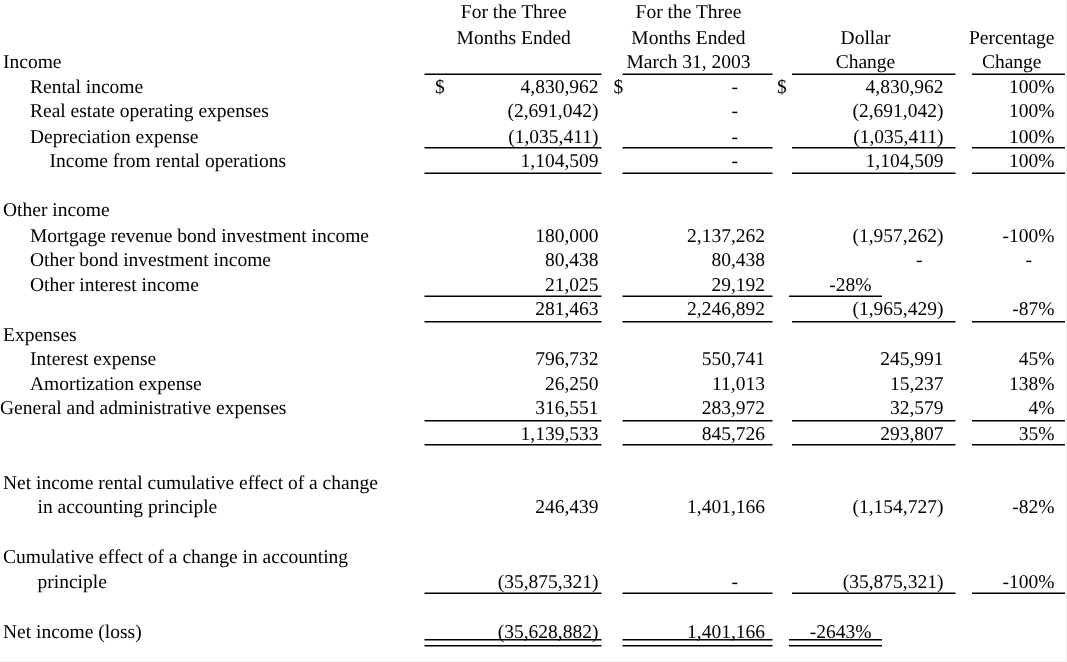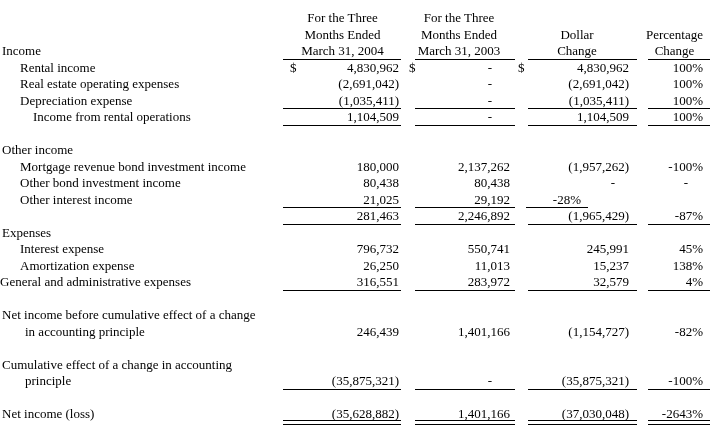--- a/index.html
+++ b/index.html
@@ -1,21 +1,21 @@
 <!DOCTYPE html>
 <html><head>
 <meta charset="utf-8">
 <style>
   html,body{margin:0;padding:0;background:#e8e8e8;}
   .page{
     position:relative;width:711px;height:441px;background:#ffffff;
     font-family:"Liberation Serif","DejaVu Serif",serif;
     font-size:13px;color:#000;overflow:hidden;
   }
-  .tbl{position:absolute;top:10px;left:0;width:711px;}
+  .tbl{position:absolute;top:0;left:0;width:711px;}
   .row{display:flex;height:16.5px;align-items:center;}
   .cell{position:relative;height:100%;display:flex;align-items:center;box-sizing:border-box;}
   .label{width:283px;}
   .label .lt{white-space:nowrap;}
   .c1{width:119px;justify-content:flex-end;padding-right:3px;}
   .c2{width:114px;justify-content:flex-end;padding-right:6px;}
   .c3{width:122px;justify-content:flex-end;padding-right:9px;}
   .c4{width:73px;justify-content:flex-end;padding-right:8px;}
   .hd{justify-content:center;padding-right:0;}
   .v{white-space:nowrap;}
@@ -59,21 +59,20 @@
         </div>
         <div class="cell c4 hd">
           <span class="v">Percentage</span>
         </div>
       </div>
       <div class="row">
         <div class="cell label">
           <span class="lt" style="padding-left: 2px;">Income</span>
         </div>
         <div class="cell c1 hd">
-          <span class="v">March 31, 2004</span>
           <i class="rule"></i>
         </div>
         <div class="cell c2 hd">
           <span class="v">March 31, 2003</span>
           <i class="rule"></i>
         </div>
         <div class="cell c3 hd">
           <span class="v">Change</span>
           <i class="rule"></i>
         </div>
@@ -298,24 +297,43 @@
         </div>
         <div class="cell c3">
           <span class="v">32,579</span>
           <i class="rule"></i>
         </div>
         <div class="cell c4">
           <span class="v">4%</span>
           <i class="rule"></i>
         </div>
       </div>
+      <div class="row">
+        <div class="cell label"></div>
+        <div class="cell c1">
+          <span class="v">1,139,533</span>
+          <i class="rule"></i>
+        </div>
+        <div class="cell c2">
+          <span class="v">845,726</span>
+          <i class="rule"></i>
+        </div>
+        <div class="cell c3">
+          <span class="v">293,807</span>
+          <i class="rule"></i>
+        </div>
+        <div class="cell c4">
+          <span class="v">35%</span>
+          <i class="rule"></i>
+        </div>
+      </div>
       <div class="row"></div>
       <div class="row">
         <div class="cell label">
-          <span class="lt" style="padding-left: 2px;">Net income before cumulative effect of a change</span>
+          <span class="lt" style="padding-left: 2px;">Net income rental cumulative effect of a change</span>
         </div>
         <div class="cell c1"></div>
         <div class="cell c2"></div>
         <div class="cell c3"></div>
         <div class="cell c4"></div>
       </div>
       <div class="row">
         <div class="cell label">
           <span class="lt" style="padding-left: 25px;">in accounting principle</span>
         </div>
@@ -369,23 +387,19 @@
           <span class="lt" style="padding-left: 2px;">Net income (loss)</span>
         </div>
         <div class="cell c1">
           <span class="v">(35,628,882)</span>
           <i class="rule dbl"></i>
         </div>
         <div class="cell c2">
           <span class="v">1,401,166</span>
           <i class="rule dbl"></i>
         </div>
-        <div class="cell c3">
-          <span class="v">(37,030,048)</span>
-          <i class="rule dbl"></i>
-        </div>
         <div class="cell c4">
           <span class="v">-2643%</span>
           <i class="rule dbl"></i>
         </div>
       </div>
     </div>
 </div>
 
 </body></html>

